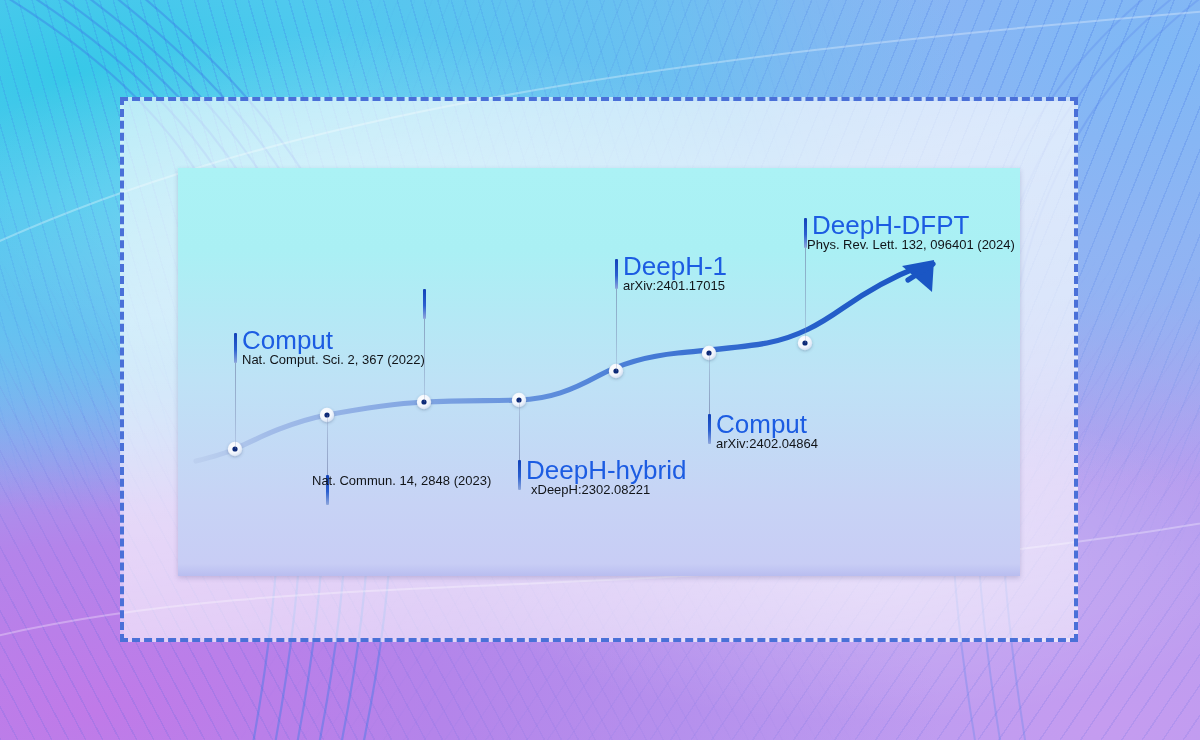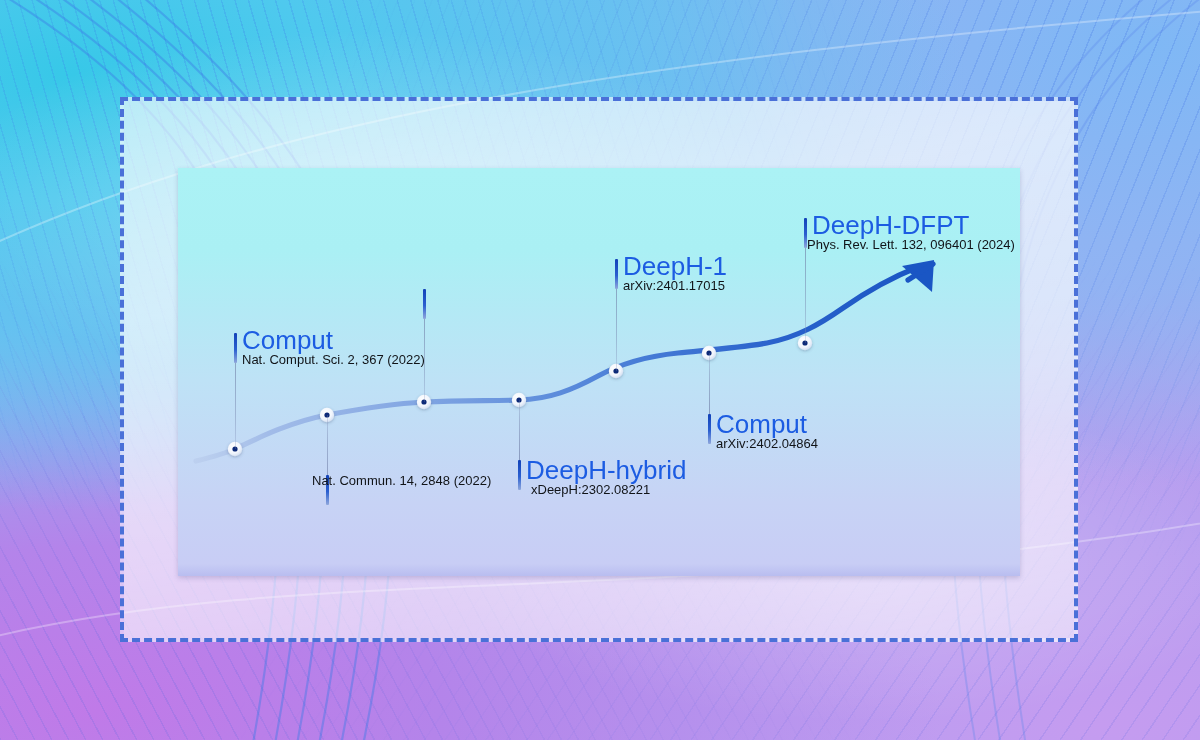--- a/index.html
+++ b/index.html
@@ -205,21 +205,21 @@
     <div class="leader" style="left:57px;top:173px;height:108px;"></div>
     <div class="tick-bar" style="left:56px;top:165px;height:30px;"></div>
     <div class="callout" style="left:64px;top:160px;">
       <div class="title">Comput</div>
       <div class="sub">Nat. Comput. Sci. 2, 367 (2022)</div>
     </div>
 
     <div class="leader up" style="left:149px;top:247px;height:74px;"></div>
     <div class="tick-bar" style="left:148px;top:307px;height:30px;"></div>
     <div class="callout" style="left:156px;top:305px;">
-      <div class="sub" style="margin-left:-22px;">Nat. Commun. 14, 2848 (2022)</div>
+      <div class="sub" style="margin-left:-22px;">Nat. Commun. 14, 2848 (2023)</div>
     </div>
 
     <div class="leader" style="left:246px;top:129px;height:105px;"></div>
     <div class="tick-bar" style="left:245px;top:121px;height:30px;"></div>
 
     <div class="leader up" style="left:341px;top:232px;height:62px;"></div>
     <div class="tick-bar" style="left:340px;top:292px;height:30px;"></div>
     <div class="callout" style="left:348px;top:290px;">
       <div class="title">DeepH-hybrid</div>
       <div class="sub" style="margin-left:5px;">xDeepH:2302.08221</div>

